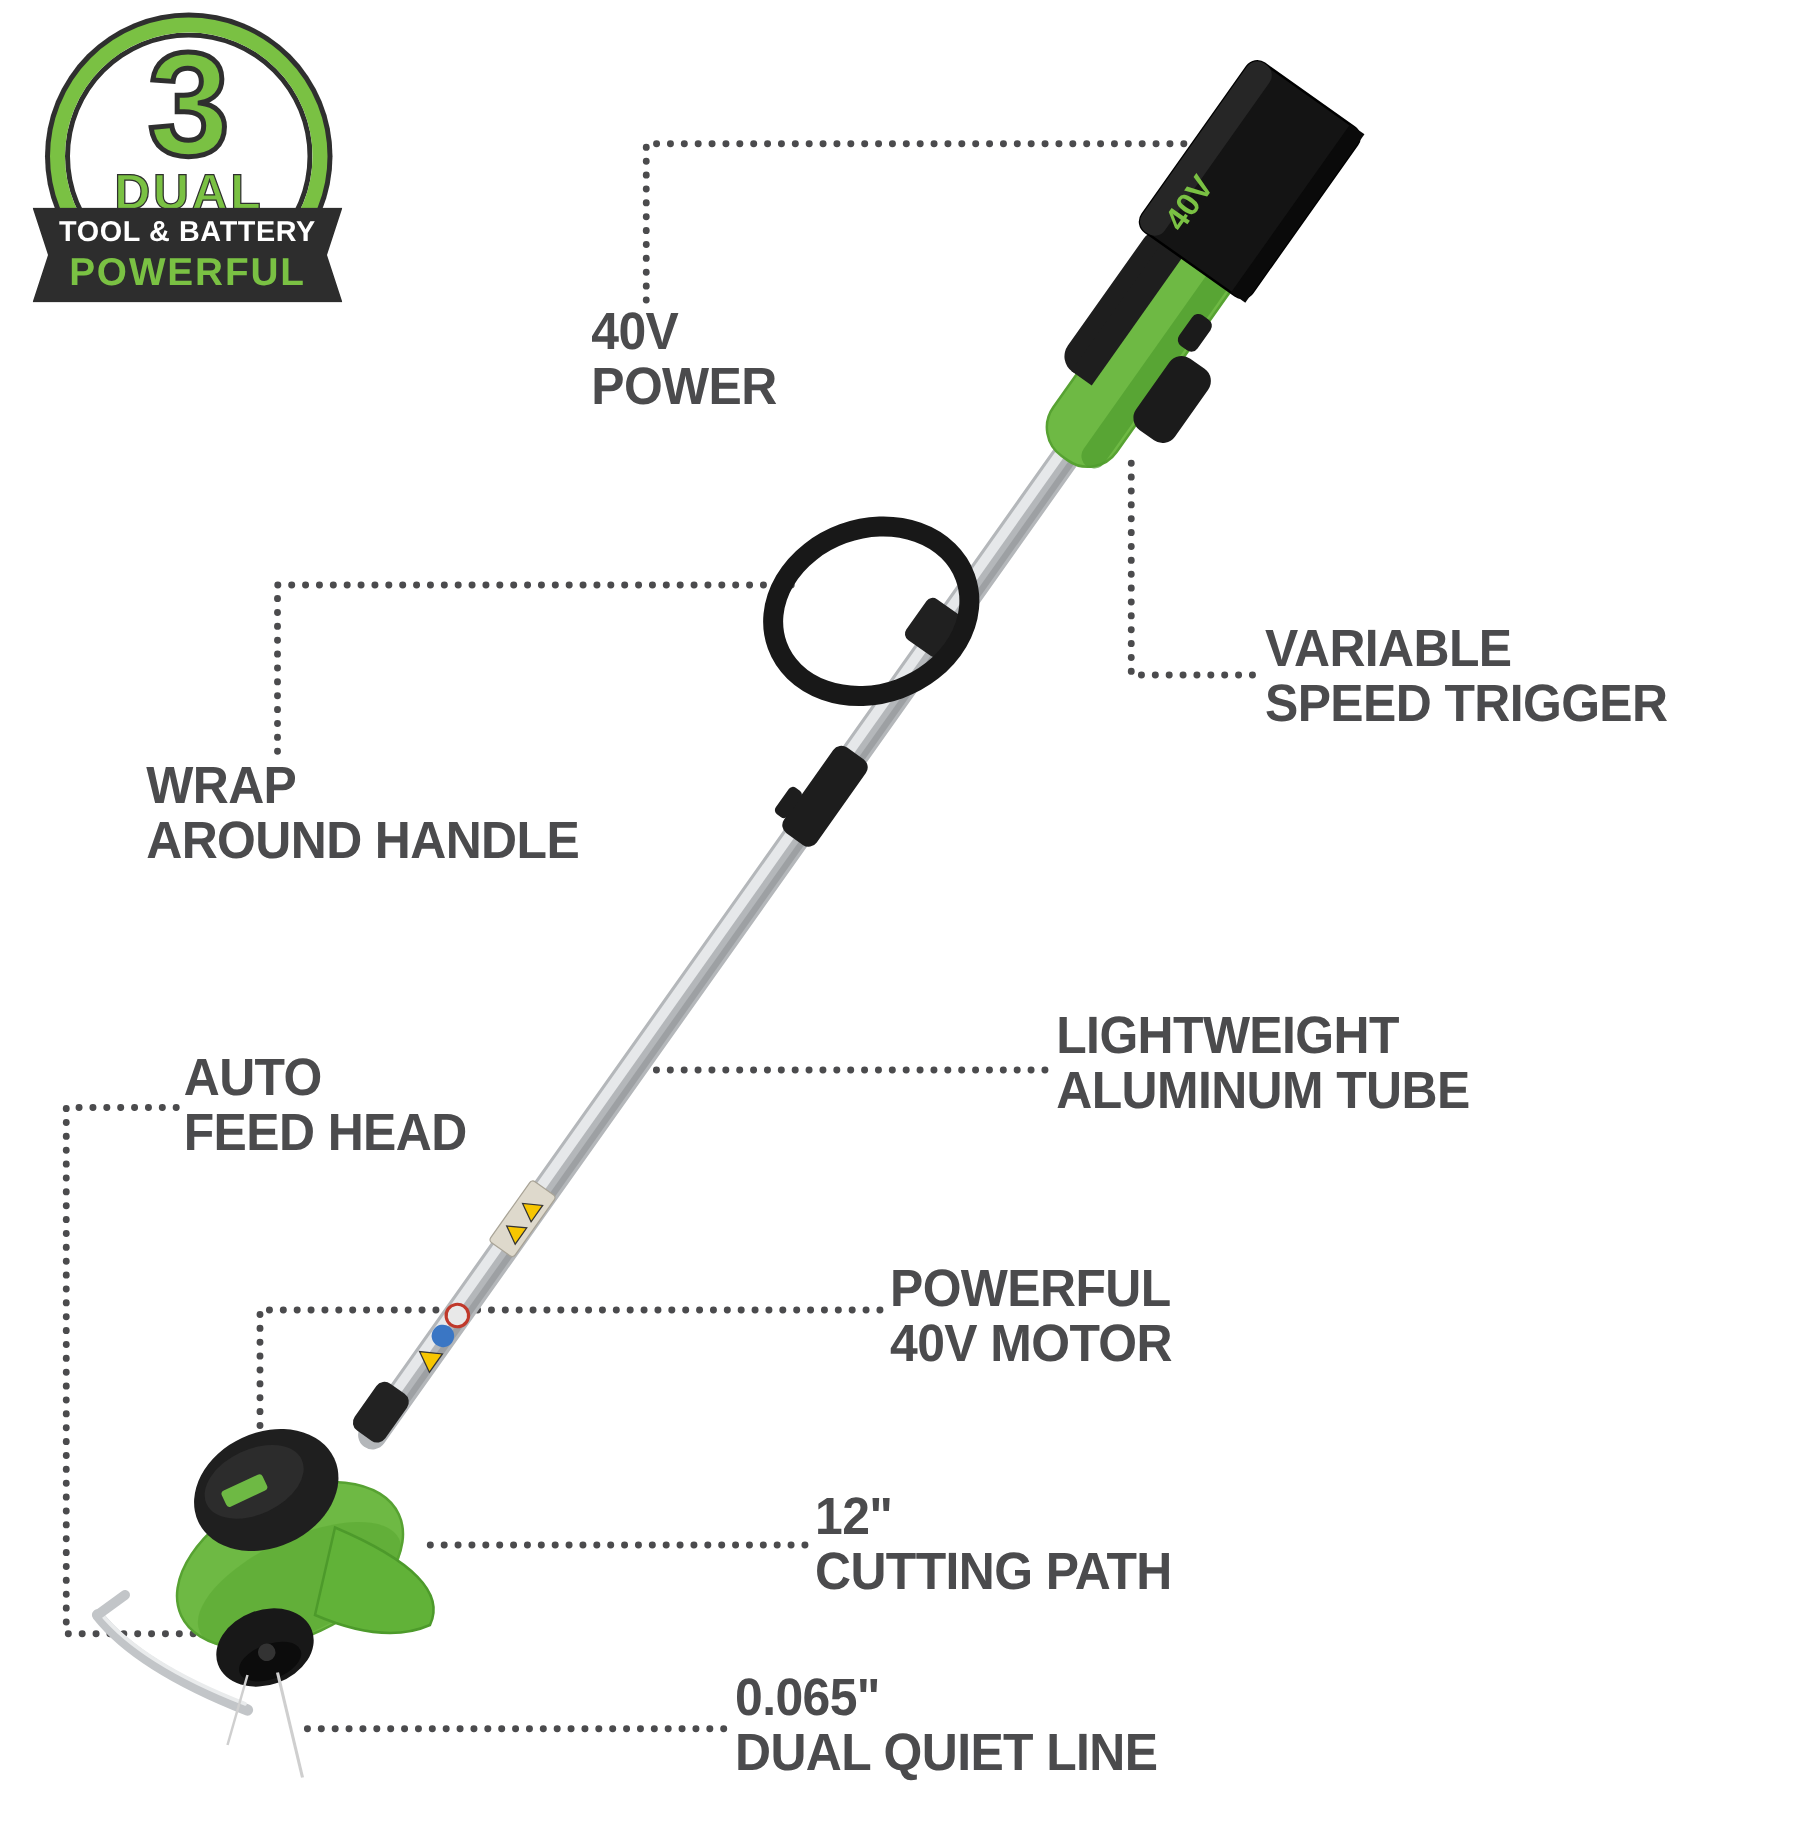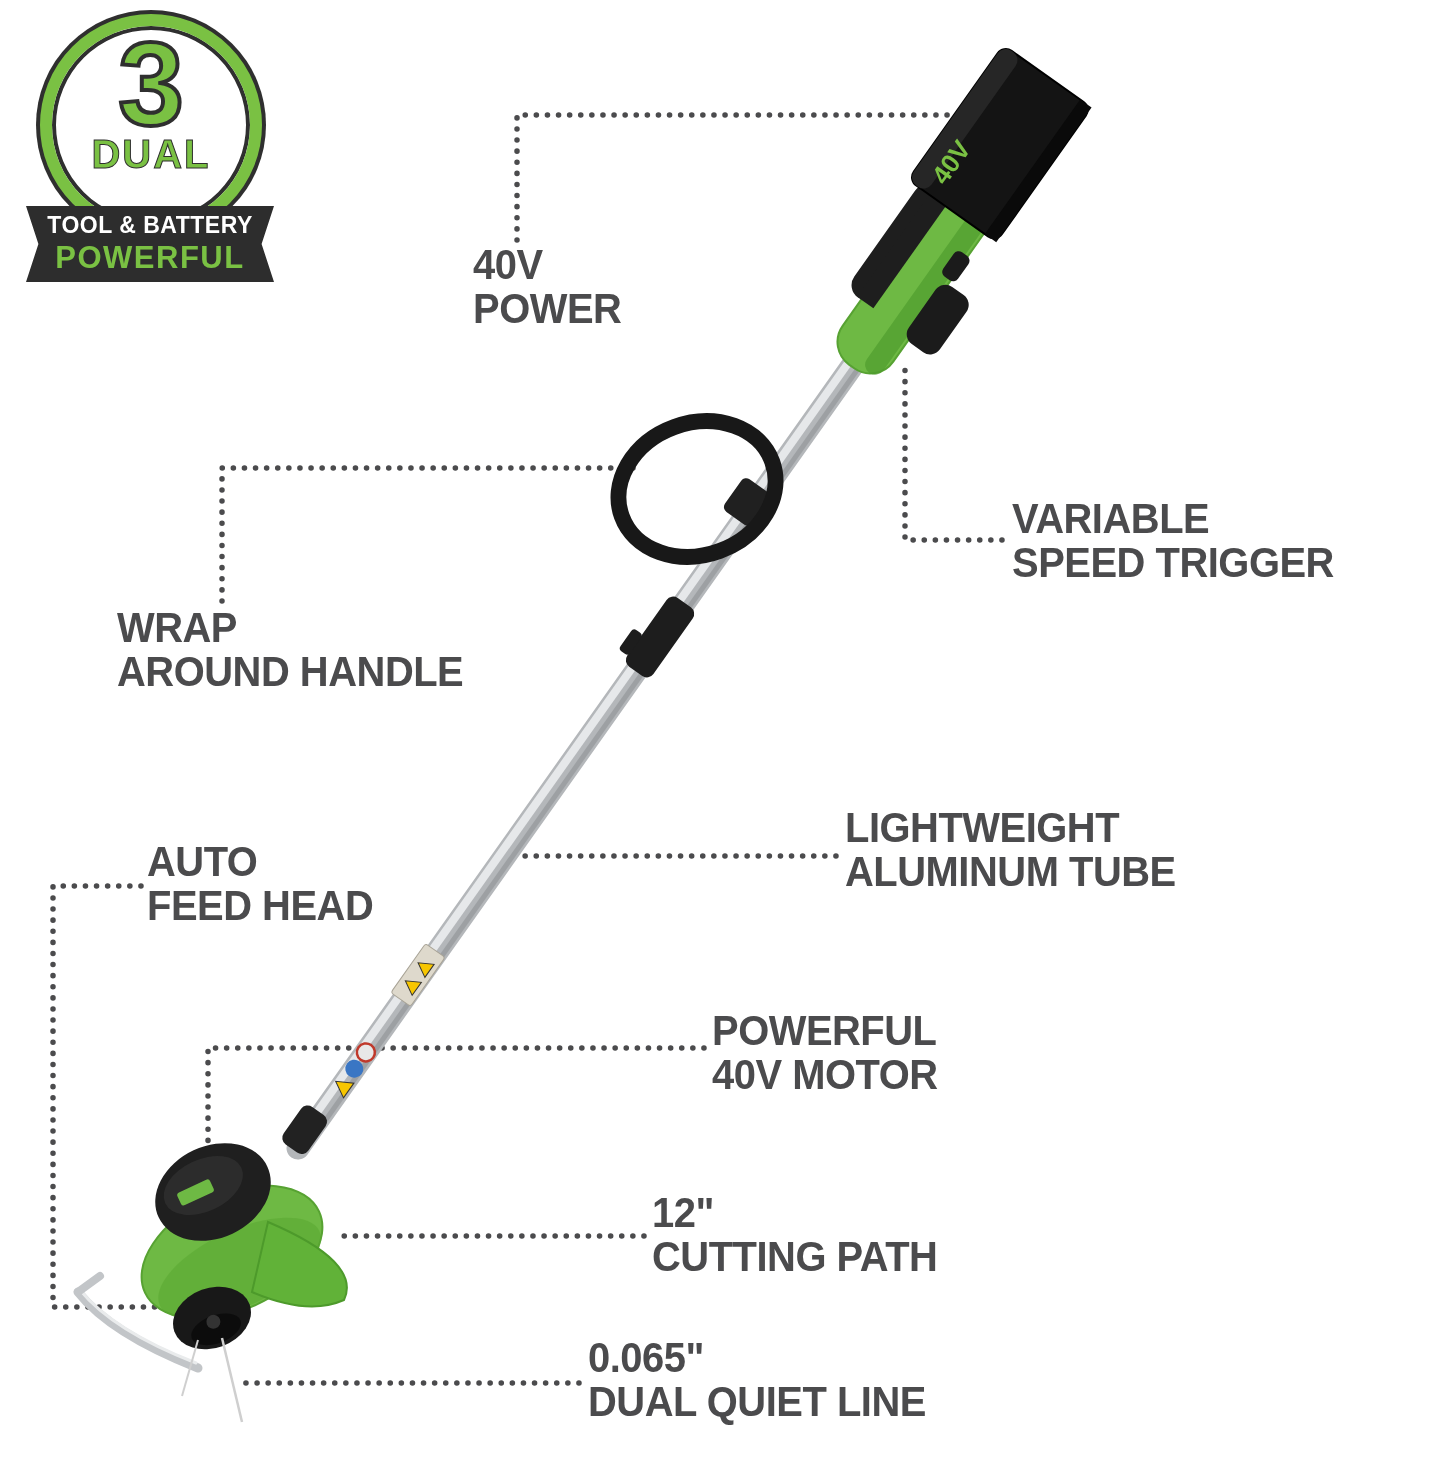--- a/index.html
+++ b/index.html
@@ -50,21 +50,21 @@
   }
   .badge-year{
     position:absolute;left:0;top:106px;width:100%;text-align:center;
     font-size:40px;font-weight:800;color:#7ac143;letter-spacing:2px;
     -webkit-text-stroke:1px #2f2f2f;
   }
   .badge-banner{
     position:absolute;left:0;top:152px;width:248px;height:76px;
     background:#2d2d2d;
     clip-path:polygon(0 0,100% 0,95% 50%,100% 100%,0 100%,5% 50%);
-    display:flex;flex-direction:column;justify-content:center;align-items:center;gap:1px;margin-top:40px;
+    display:flex;flex-direction:column;justify-content:center;align-items:center;gap:1px;
   }
   .badge-banner-line1{font-size:23px;font-weight:700;color:#ffffff;letter-spacing:.5px;}
   .badge-banner-line2{font-size:31px;font-weight:800;color:#7ac143;letter-spacing:1.5px;}
 
   
   .leader{
     fill:none;
     stroke:#4b4b4d;
     stroke-width:5.5;
     stroke-linecap:round;

